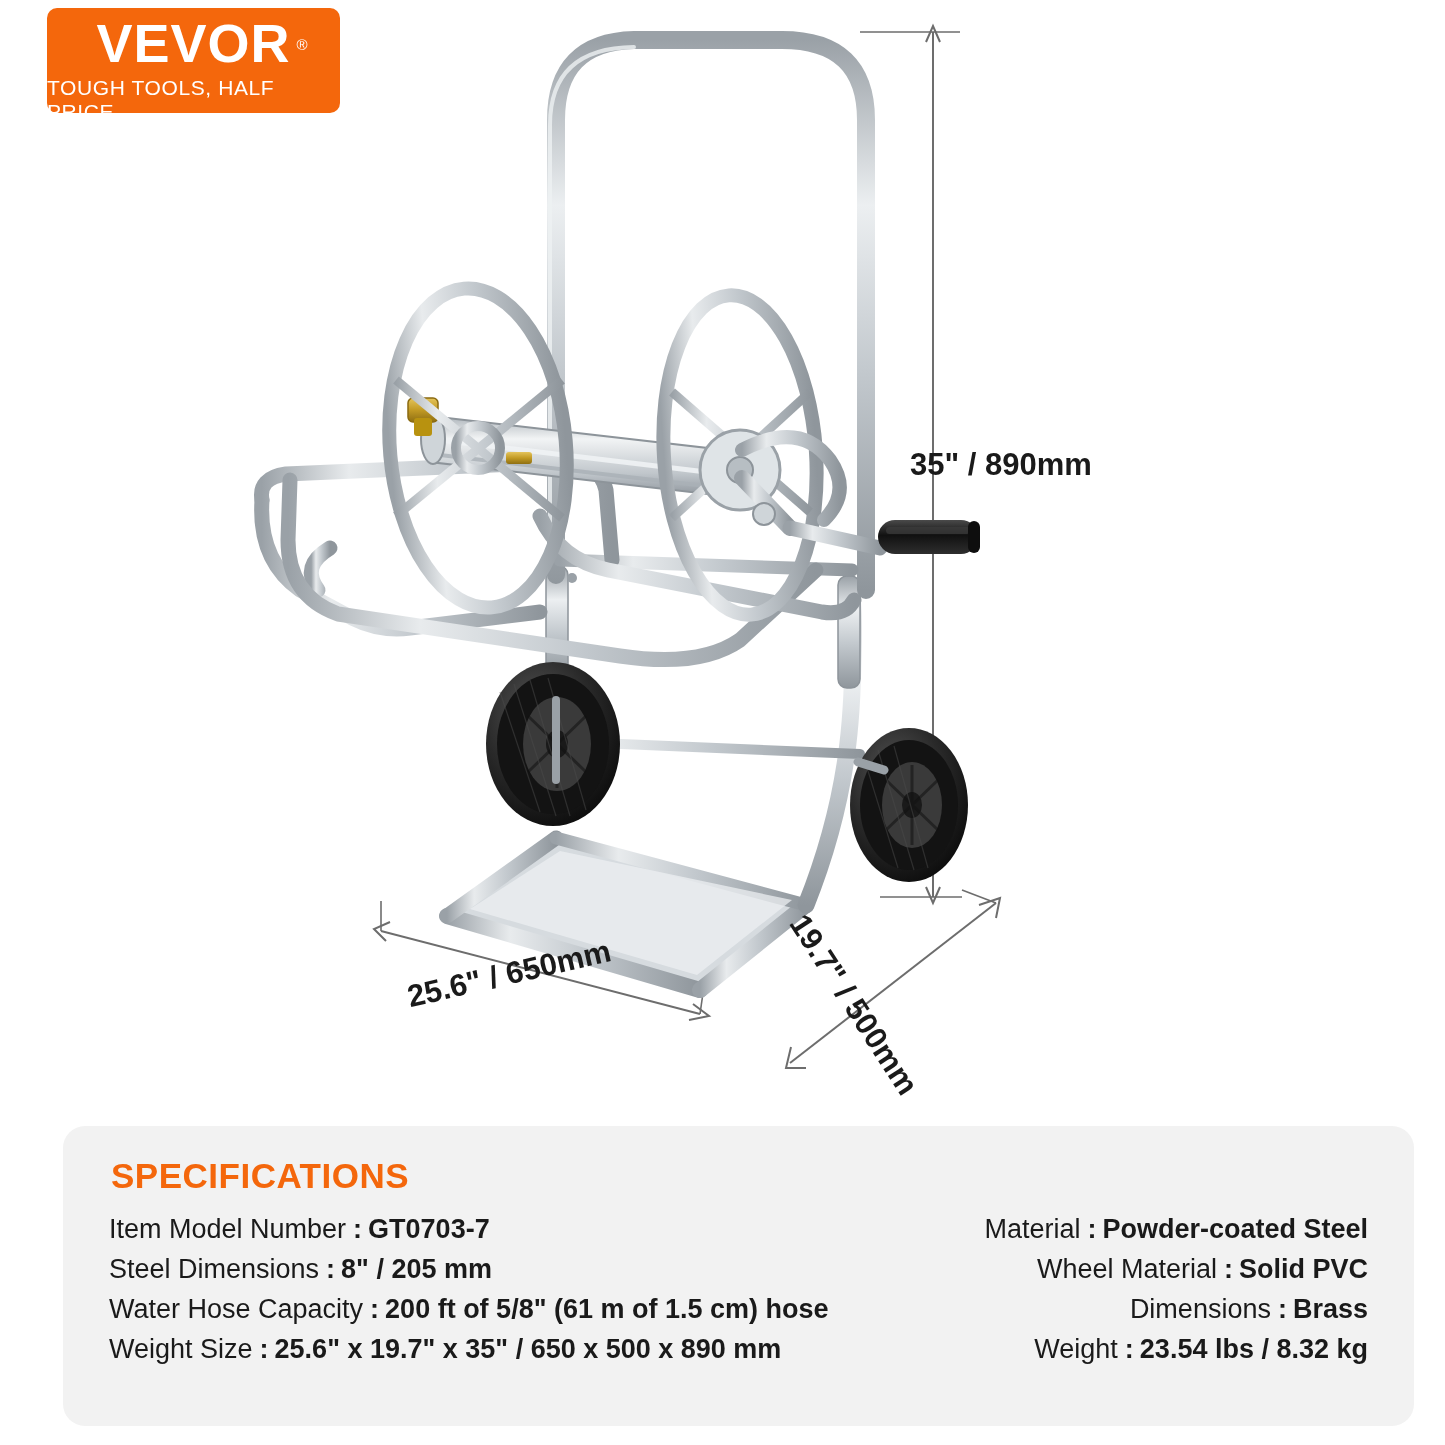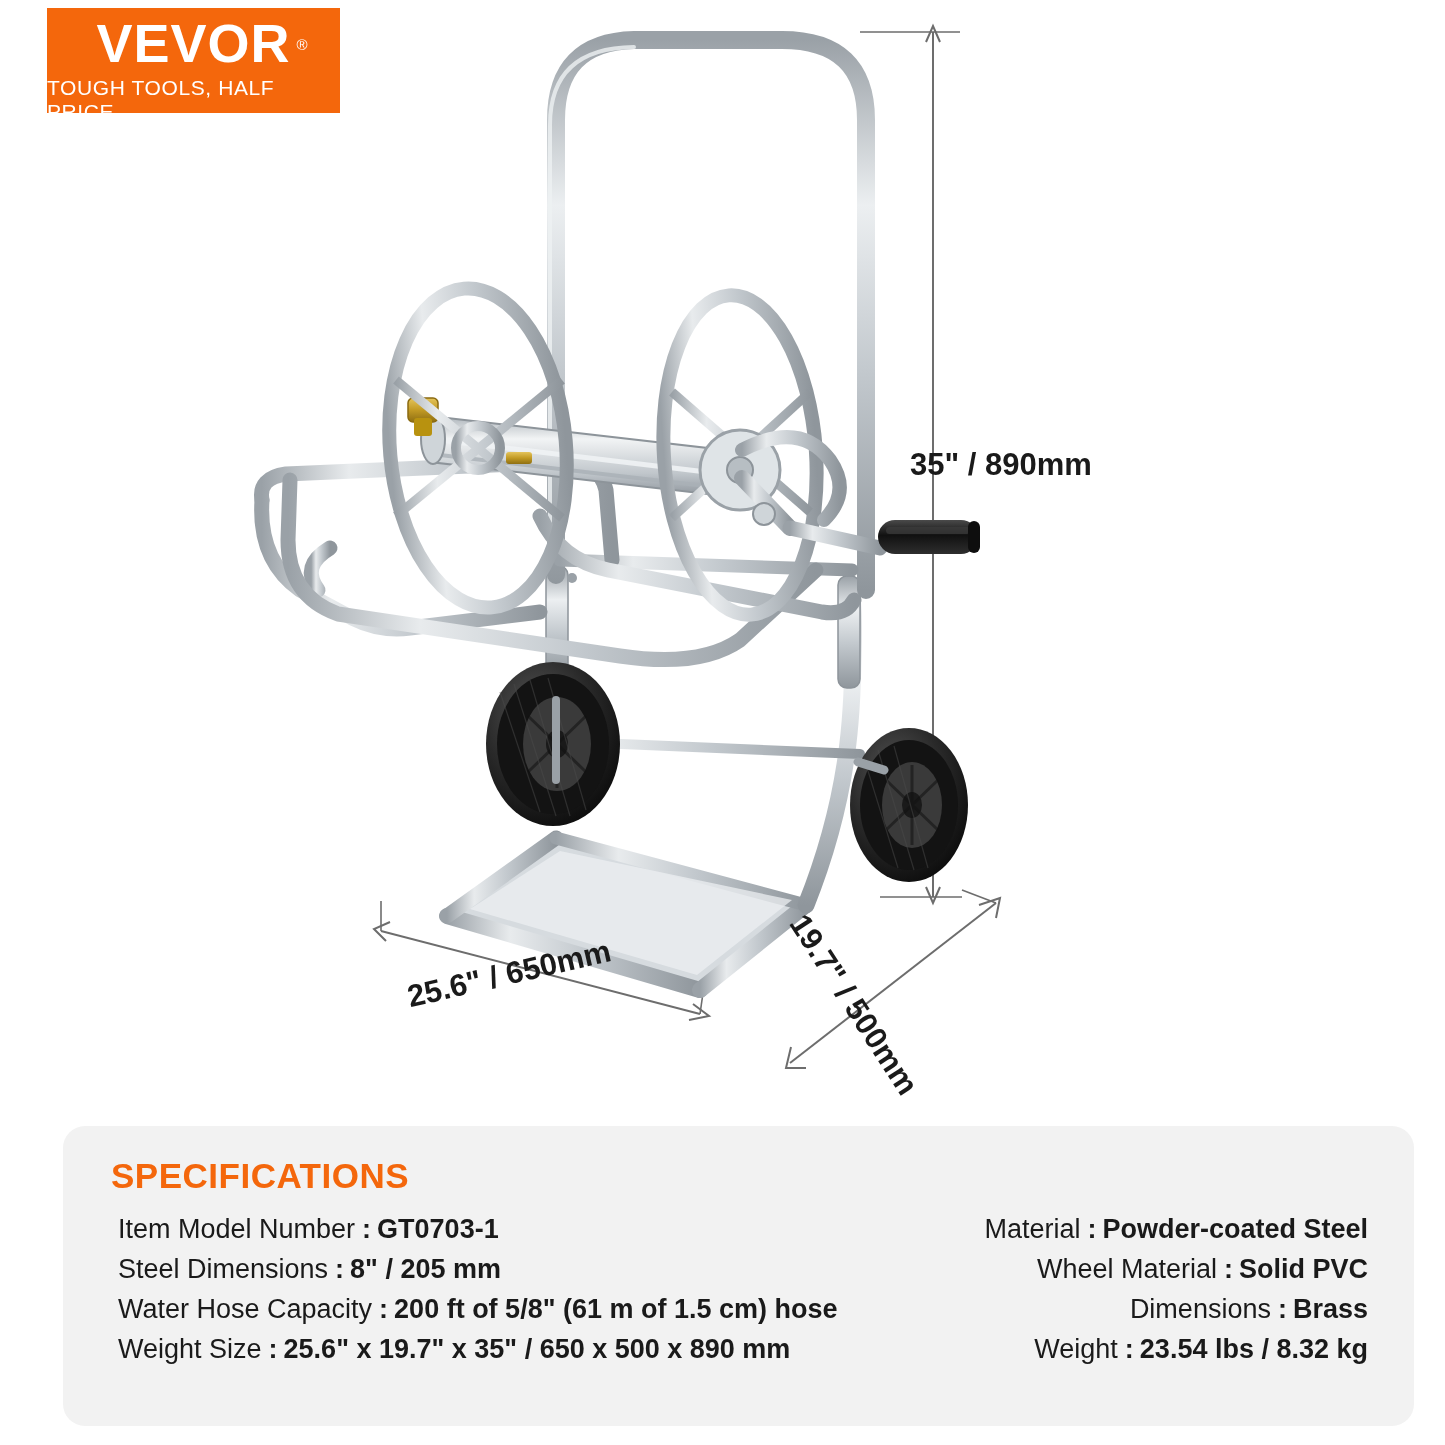--- a/index.html
+++ b/index.html
@@ -21,20 +21,21 @@
   .logo {
     position: absolute;
     left: 47px; top: 8px;
     width: 293px; height: 105px;
     background: #f4670c;
     display: flex;
     flex-direction: column;
     align-items: center;
     justify-content: center;
     padding-top: 16px;
+    border-radius: 10px;
   }
   .logo-word {
     position: relative;
     color: #ffffff;
     font-weight: bold;
     font-size: 54px;
     letter-spacing: 1px;
     line-height: 58px;
     font-family: "Liberation Sans", sans-serif;
   }
@@ -88,21 +89,21 @@
   }
   .spec-rows { display: flex; flex-direction: column; gap: 6px; }
   .spec-row {
     display: flex;
     justify-content: space-between;
     align-items: baseline;
     font-size: 27px;
     color: #1a1a1a;
     line-height: 34px;
   }
-  .spec-cell { display: flex; align-items: flex-end; white-space: nowrap; margin-left: 9px; }
+  .spec-cell { display: flex; align-items: flex-end; white-space: nowrap; }
   .spec-cell.right { justify-content: flex-end; }
   .spec-key { font-weight: normal; }
   .spec-sep { font-weight: bold; margin: 0 6px 0 7px; }
   .spec-val { font-weight: bold; }
 </style>
 </head>
 <body>
 
 <div class="page">
 
@@ -306,21 +307,21 @@
 
   <div class="spec-panel">
     <div class="spec-title">SPECIFICATIONS</div>
 
     <div class="spec-rows">
 
       <div class="spec-row">
         <div class="spec-cell">
           <span class="spec-key">Item Model Number</span>
           <span class="spec-sep">:</span>
-          <span class="spec-val">GT0703-1</span>
+          <span class="spec-val">GT0703-7</span>
         </div>
         <div class="spec-cell right">
           <span class="spec-key">Material</span>
           <span class="spec-sep">:</span>
           <span class="spec-val">Powder-coated Steel</span>
         </div>
       </div>
 
       <div class="spec-row">
         <div class="spec-cell">

